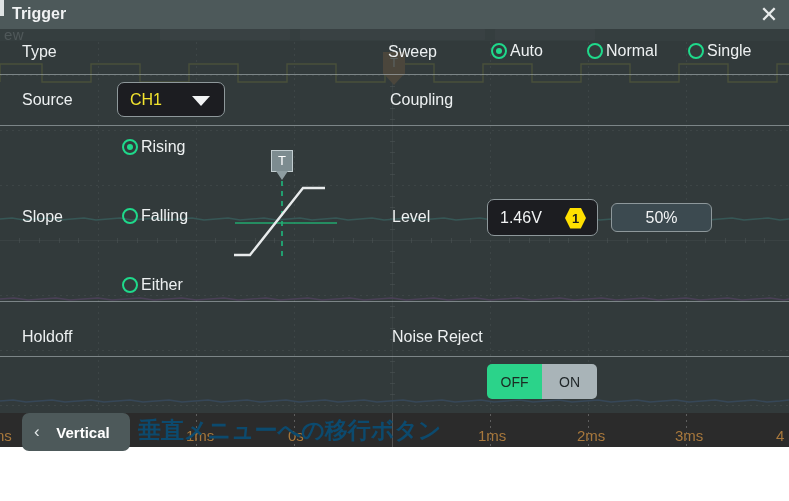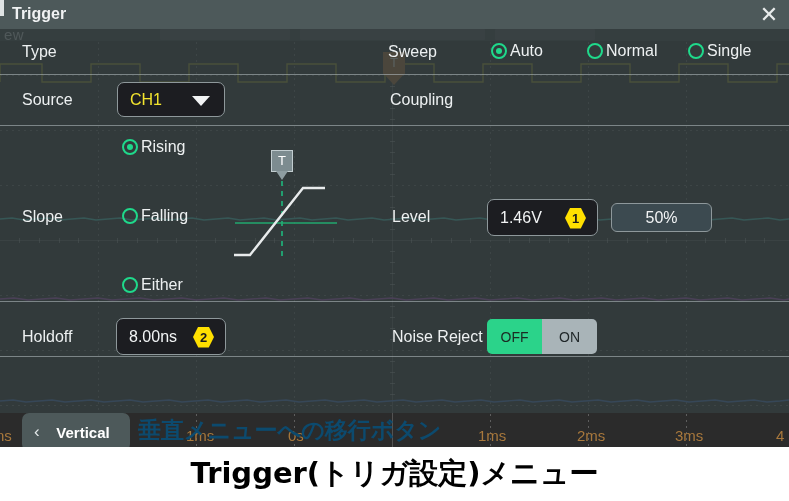--- a/index.html
+++ b/index.html
@@ -118,21 +118,21 @@
     clip-path:polygon(25% 0%,75% 0%,100% 50%,75% 100%,25% 100%,0% 50%);
     color:#1b1b1b;font-size:13px;font-weight:bold;line-height:21px;text-align:center;
   }
 
   
   .radio{position:absolute;width:16px;height:16px;border:2px solid #1fd98b;border-radius:50%;box-sizing:border-box;}
   .radio.on::after{content:"";position:absolute;left:3px;top:3px;width:6px;height:6px;border-radius:50%;background:#1fd98b;}
   .radio-lbl{position:absolute;color:#edf0f1;font-size:16px;white-space:nowrap;}
 
   
-  .toggle{position:absolute;display:flex;border-radius:5px;overflow:hidden;}
+  .toggle{position:absolute;display:flex;border-radius:5px;overflow:hidden;margin-top:45px;}
   .toggle .seg{font-size:14px;display:flex;align-items:center;justify-content:center;}
   .toggle .seg.sel{background:#2bd38a;color:#1b2b23;}
   .toggle .seg.unsel{background:#a9b4b8;color:#1f2628;}
 
   
   .slopefig{position:absolute;left:225px;top:150px;width:120px;height:135px;}
   .tmark{position:absolute;left:46px;top:0px;width:22px;height:32px;}
   .tmark .tbody{position:absolute;left:0;top:0;width:22px;height:22px;background:#7d8c90;border:1px solid #c2cdd0;box-sizing:border-box;}
   .tmark .ttip2{position:absolute;left:5px;top:21px;width:0;height:0;
     border-left:6px solid transparent;border-right:6px solid transparent;border-top:9px solid #8e9da1;}
@@ -369,39 +369,34 @@
       <span class="vtext">1.46V</span>
       <span class="knob">1</span>
     </div>
 
     <div class="btn" style="left:611px;top:203px;width:101px;height:29px;border-radius:6px">
       <span>50%</span>
     </div>
 
     <div class="lbl" style="left:22px;top:328px">Holdoff</div>
 
-    <div class="valfield" style="left:116px;top:318px;width:110px;height:37px">
-      <span class="vtext">8.00ns</span>
-      <span class="knob">2</span>
-    </div>
 
     <div class="lbl" style="left:392px;top:328px">Noise Reject</div>
 
     <div class="toggle" style="left:487px;top:319px;width:110px;height:35px">
       <div class="seg sel" style="width:55px;height:35px">
         <span>OFF</span>
       </div>
       <div class="seg unsel" style="width:55px;height:35px">
         <span>ON</span>
       </div>
     </div>
 
     <div class="navbtn">
       <span class="chev">‹</span>
       <span class="nlab">Vertical</span>
     </div>
 
     <div class="annot">垂直メニューへの移行ボタン</div>
   </div>
 
-  <div class="caption">Trigger(トリガ設定)メニュー</div>
 
 </div>
 
 </body></html>

